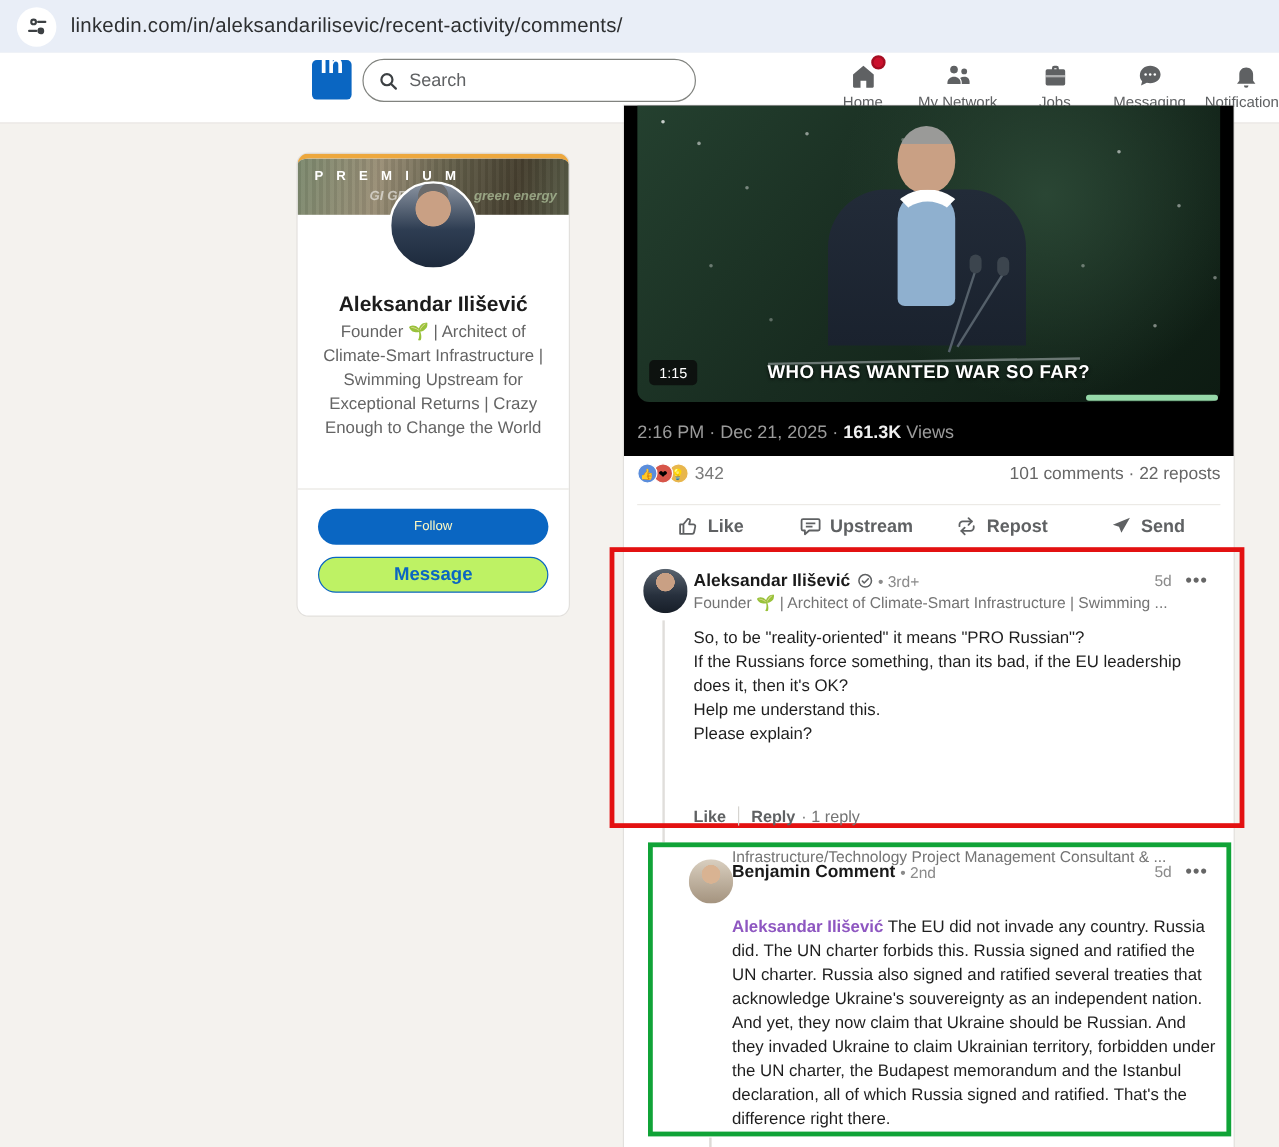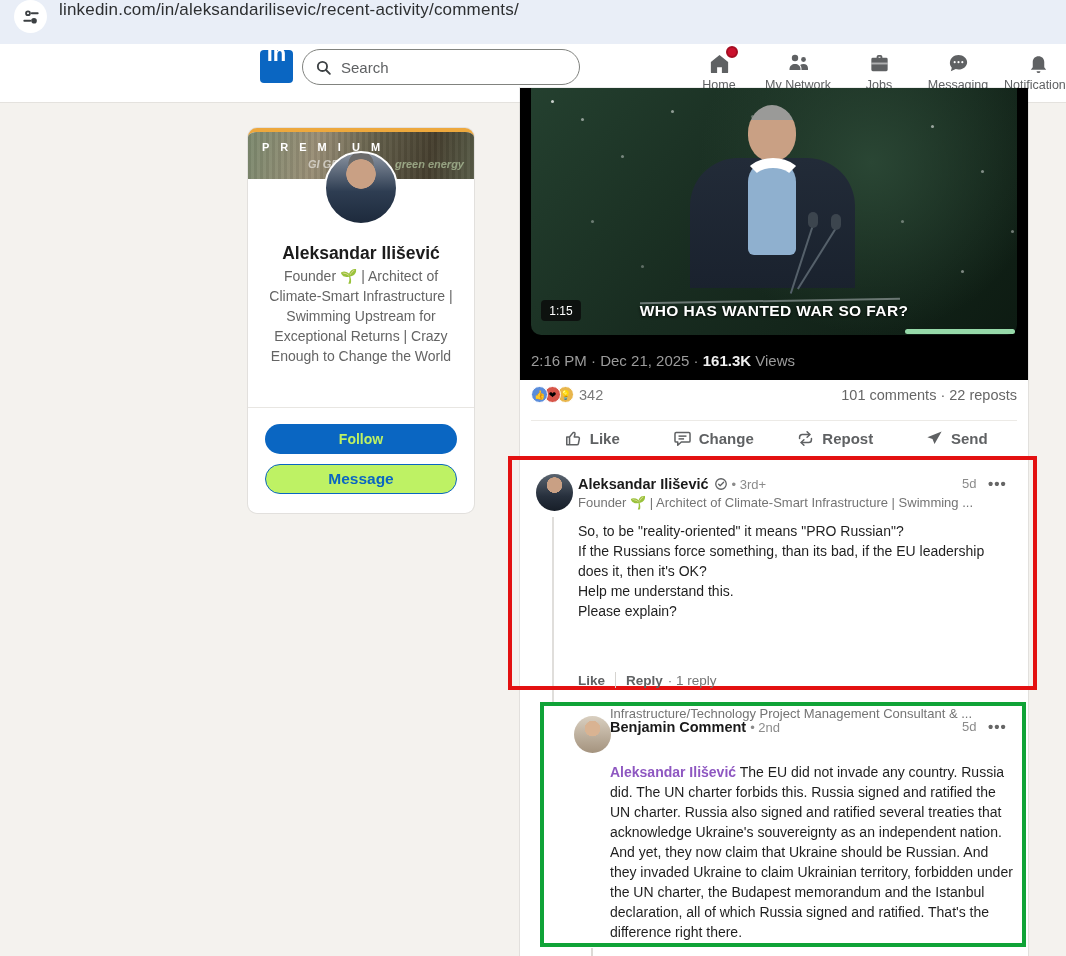--- a/index.html
+++ b/index.html
@@ -1,20 +1,20 @@
 <!DOCTYPE html>
 <html><head>
 <meta charset="utf-8">
 <style>
   * { margin:0; padding:0; box-sizing:border-box; }
   html,body { width:1066px; height:956px; overflow:hidden; font-family:"Liberation Sans", sans-serif; background:#f4f2ee; }
   .abs { position:absolute; }
 
   
-  #browser-bar { left:0; top:0; width:1066px; height:44px; background:#e9eef7; display:flex; }
+  #browser-bar { left:0; top:0; width:1066px; height:44px; background:#e9eef7; display:flex; align-items:center; }
   #site-info { width:33px; height:33px; background:#fff; border-radius:50%; margin-left:14px; display:flex; align-items:center; justify-content:center; }
   #url-text { margin-left:12px; font-size:17px; color:#2d2f31; letter-spacing:.2px; }
 
   
   #ln-header { left:0; top:44px; width:1066px; height:59px; background:#fff; border-bottom:1px solid #e4e2de; }
   #ln-logo { left:260px; top:6px; width:33px; height:33px; background:#0a66c2; border-radius:4px; color:#fff; font-weight:bold; font-size:22px; display:flex; align-items:flex-end; justify-content:center; line-height:1; padding-bottom:18px; }
   #search-pill { left:302px; top:5px; width:278px; height:36px; border:1px solid #81837f; border-radius:18px; background:#fff; display:flex; align-items:center; padding-left:12px; }
   #search-input { border:none; outline:none; font-size:15px; color:#333; margin-left:9px; width:200px; background:transparent; font-family:"Liberation Sans",sans-serif; }
   #search-input::placeholder { color:#5f6163; }
   .nav-item { top:6px; width:76px; display:flex; flex-direction:column; align-items:center; color:#5f6163; }
@@ -29,21 +29,21 @@
   #premium-label { position:absolute; left:14px; top:9px; color:#fff; font-size:11px; font-weight:bold; letter-spacing:4px; }
   #banner-left { position:absolute; left:60px; top:26px; color:rgba(255,255,255,.55); font-size:11px; font-weight:bold; font-style:italic; }
   #banner-right { position:absolute; right:10px; top:26px; color:rgba(210,235,190,.55); font-size:11px; font-weight:bold; font-style:italic; }
   #profile-avatar { left:324px; top:151px; width:74px; height:74px; border-radius:50%; border:2px solid #fff;
     background: radial-gradient(circle at 50% 30%, #c9a084 0 24%, rgba(0,0,0,0) 25%),
                 radial-gradient(circle at 50% 16%, #6b6b6b 0 18%, rgba(0,0,0,0) 19%),
                 linear-gradient(180deg,#8a93a0 0%, #2e3d52 55%, #1d2a3c 100%); }
   #profile-name { left:248px; top:243px; width:226px; text-align:center; font-size:17.5px; font-weight:bold; color:#1c1c1c; }
   #profile-headline { left:263px; top:266px; width:196px; text-align:center; font-size:14px; line-height:20px; color:#646464; }
   #profile-divider { left:248px; top:407px; width:226px; height:1px; background:#e8e6e2; }
-  #follow-btn { left:265px; top:424px; width:192px; height:30px; background:#0a66c2; border:none; border-radius:15px; color:#bef264; font-size:14px; font-weight:bold; cursor:pointer; font-family:"Liberation Sans",sans-serif; }
+  #follow-btn { left:265px; top:424px; width:192px; height:30px; background:#0a66c2; border:none; border-radius:15px; color:#fef9c3; font-size:11px; font-weight:normal; cursor:pointer; font-family:"Liberation Sans",sans-serif; }
   #message-btn { left:265px; top:464px; width:192px; height:30px; background:#bef264; border:1.5px solid #0a66c2; border-radius:15px; color:#0a66c2; font-size:15.5px; font-weight:bold; cursor:pointer; font-family:"Liberation Sans",sans-serif; }
 
   
   #post-card { left:520px; top:88px; width:508px; height:868px; background:#fff; box-shadow:0 0 0 1px rgba(0,0,0,.07); }
   #video-section { left:520px; top:88px; width:508px; height:292px; background:#000; }
   #video { left:531px; top:88px; width:486px; height:247px; border-radius:0 0 10px 10px; overflow:hidden;
     background: radial-gradient(circle at 70% 30%, #2a4634 0%, rgba(0,0,0,0) 45%), linear-gradient(130deg,#24402f 0%,#182c20 45%,#0d1b12 100%); }
   .snow { position:absolute; width:3px; height:3px; border-radius:50%; background:rgba(255,255,255,.75);
     box-shadow: 30px 18px 0 rgba(255,255,255,.5), 70px 55px 0 rgba(255,255,255,.4), 120px 10px 0 rgba(255,255,255,.5),
       380px 25px 0 rgba(255,255,255,.55), 430px 70px 0 rgba(255,255,255,.45), 460px 130px 0 rgba(255,255,255,.4),
@@ -245,21 +245,21 @@
       <path d="M7 10v10H3.5V10zM7 20h9.2a2 2 0 0 0 2-1.6l1.2-6a2 2 0 0 0-2-2.4H13l.9-3.8a1.6 1.6 0 0 0-3-1L7 10"></path>
     </svg>
     <span>Like</span>
   </button>
   <button class="action-btn">
     <svg class="ico" width="19" height="19" viewBox="0 0 24 24" fill="none" stroke="#5f6163" stroke-width="1.9" stroke-linejoin="round">
       <path d="M4 4.5h16a1.5 1.5 0 0 1 1.5 1.5v9a1.5 1.5 0 0 1-1.5 1.5h-9.5L6 20.5v-4H4A1.5 1.5 0 0 1 2.5 15V6A1.5 1.5 0 0 1 4 4.5z"></path>
       <line x1="7" y1="9" x2="17" y2="9"></line>
         <line x1="7" y1="12.5" x2="14" y2="12.5"></line>
     </svg>
-    <span>Change</span>
+    <span>Upstream</span>
   </button>
   <button class="action-btn">
     <svg class="ico" width="19" height="19" viewBox="0 0 24 24" fill="none" stroke="#5f6163" stroke-width="1.9" stroke-linecap="round" stroke-linejoin="round">
       <path d="M14 3.5l3.5 3.5L14 10.5"></path>
         <path d="M17.5 7H8a3.5 3.5 0 0 0-3.5 3.5V12"></path>
       <path d="M10 20.5L6.5 17l3.5-3.5"></path>
         <path d="M6.5 17H16a3.5 3.5 0 0 0 3.5-3.5V12"></path>
     </svg>
     <span>Repost</span>
   </button>

